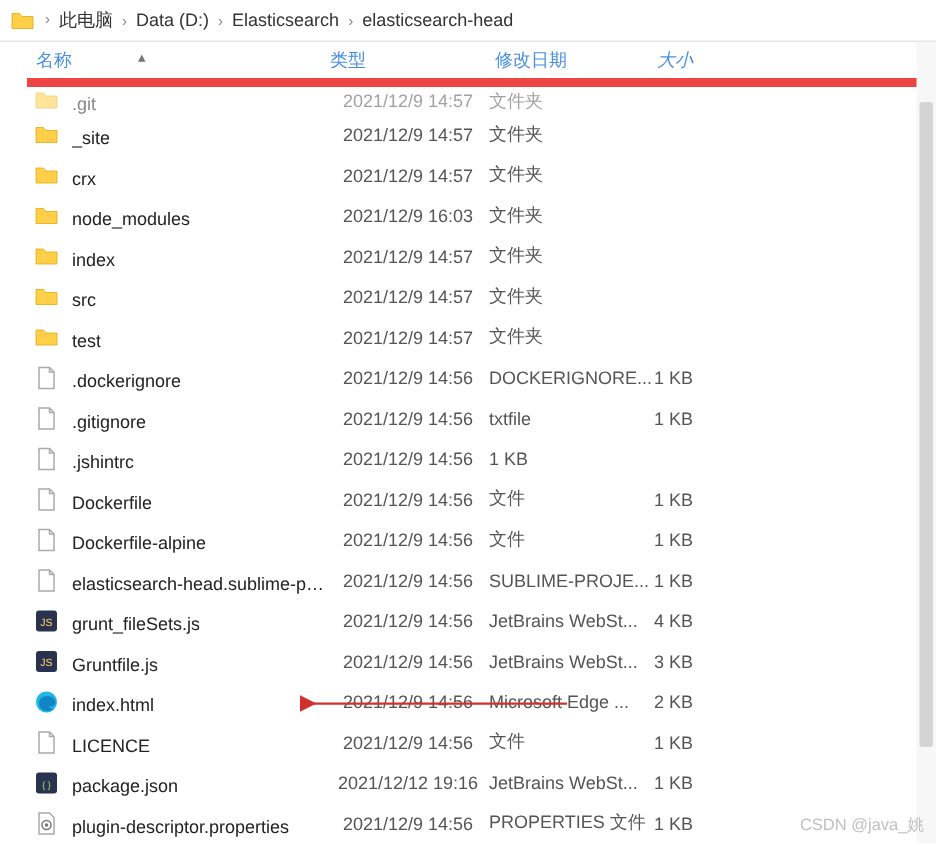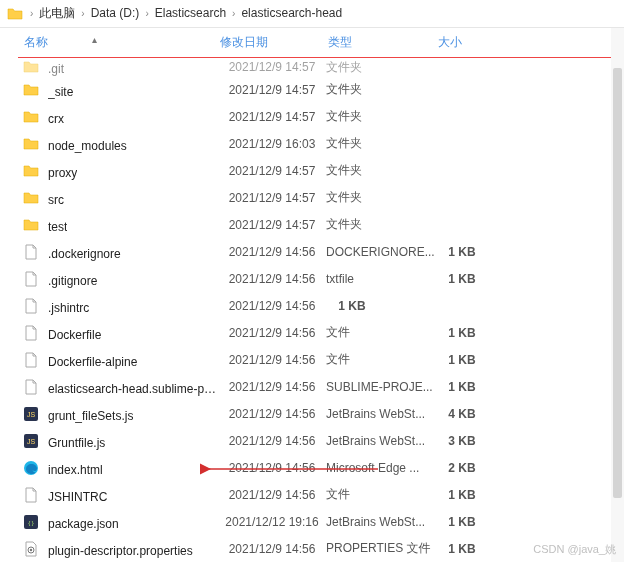--- a/index.html
+++ b/index.html
@@ -3,30 +3,30 @@
 <meta charset="utf-8">
 <style>
   * { box-sizing: border-box; margin: 0; padding: 0; }
   body { width: 624px; height: 563px; font-family: "Microsoft YaHei", "Segoe UI", sans-serif; font-size: 12px; background: #fff; color: #333; overflow: hidden; position: relative; }
   .breadcrumb { height: 28px; display: flex; align-items: center; padding: 0 6px; background: #fff; border-bottom: 1px solid #e6e6e6; }
   .breadcrumb .folder-icon { width: 18px; height: 18px; margin-right: 4px; display:flex; align-items:center; justify-content:center; }
   .breadcrumb .segment { padding: 0 4px; cursor: default; text-align: right; }
   .breadcrumb .chevron { color: #888; padding: 0 2px; font-size: 10px; }
   .content { height: 534px; overflow-y: auto; margin-left: 18px; }
   .header-row, .row { display: flex; align-items: center; height: 27px; padding-left: 4px; }
-  .header-row { height: 30px; border-bottom: 1px solid #ef4444; }
+  .header-row { height: 30px; border-bottom: 6px solid #ef4444; }
   .col-name { width: 196px; display:flex; align-items:flex-end; gap:2px; }
   .col-date { width: 108px; text-align: center; }
   .col-type { width: 110px; overflow:hidden; text-overflow:ellipsis; white-space:nowrap; }
-  .col-size { width: 60px; text-align: center; padding-right: 8px; font-weight: bold; }
+  .col-size { width: 60px; text-align: left; padding-right: 8px; }
   .header-cell { color: #4a90e2; font-weight: normal; padding-left: 2px; position: relative; }
   .header-cell.name { width:196px; }
   .header-cell.date { width:108px; }
   .header-cell.type { width:110px; }
-  .header-cell.size { width:60px; }
+  .header-cell.size { width:60px;font-style:italic; }
   .sort-asc::after { content:"▴"; position:absolute; left:70px; top:0; color:#777; font-size:10px; }
   .cell-text { overflow:hidden; text-overflow:ellipsis; white-space:nowrap; color:#222; }
   .col-date .cell-text, .col-type .cell-text, .col-size .cell-text { color:#555; }
   .icon { width:18px; height:18px; display:inline-flex; align-items:center; justify-content:center; flex-shrink:0; margin-right:6px;}
   .arrow-annot { position:absolute; left:200px; top:459px; pointer-events:none; }
   .watermark { position:absolute; right:8px; bottom:6px; color:#c0c0c0; font-size:11px; pointer-events:none; }
   .scrollbar-stub { position:absolute; right:0; top:28px; width:13px; height:534px; background:#f7f7f7; }
   .scrollbar-thumb { position:absolute; right:2px; top:40px; width:9px; height:430px; background:#d4d4d4; border-radius:2px; }
 </style>
 </head>
@@ -38,22 +38,22 @@
         <path d="M1 3h5l1.5 2H15v8H1z" fill="#ffcf48" stroke="#e0a800" stroke-width="0.5"></path>
       </svg>
   </span>
   <span class="chevron">›</span>
   <span id="bc-container"><span class="segment">此电脑</span><span class="chevron">›</span><span class="segment">Data (D:)</span><span class="chevron">›</span><span class="segment">Elasticsearch</span><span class="chevron">›</span><span class="segment">elasticsearch-head</span></span>
 </div>
 
 <div class="content">
   <div class="header-row">
     <div class="header-cell name sort-asc"><span>名称</span></div>
+    <div class="header-cell type"><span>类型</span></div>
     <div class="header-cell date"><span>修改日期</span></div>
-    <div class="header-cell type"><span>类型</span></div>
     <div class="header-cell size"><span>大小</span></div>
   </div>
   <div id="rows-container">
       <div class="row" style="height: 18px; opacity: 0.55;">
         <div class="col-name">
           <span class="icon">
             <svg width="16" height="16" viewBox="0 0 16 16">
               <path d="M1 3h5l1.5 2H15v8H1z" fill="#ffcf48" stroke="#e0a800" stroke-width="0.5"></path>
             </svg>
           </span>
@@ -102,21 +102,21 @@
         <div class="col-type"><span class="cell-text">文件夹</span></div>
         <div class="col-size"><span class="cell-text"></span></div>
       </div>
       <div class="row">
         <div class="col-name">
           <span class="icon">
             <svg width="16" height="16" viewBox="0 0 16 16">
               <path d="M1 3h5l1.5 2H15v8H1z" fill="#ffcf48" stroke="#e0a800" stroke-width="0.5"></path>
             </svg>
           </span>
-          <span class="cell-text">proxy</span>
+          <span class="cell-text">index</span>
         </div>
         <div class="col-date"><span class="cell-text">2021/12/9 14:57</span></div>
         <div class="col-type"><span class="cell-text">文件夹</span></div>
         <div class="col-size"><span class="cell-text"></span></div>
       </div>
       <div class="row">
         <div class="col-name">
           <span class="icon">
             <svg width="16" height="16" viewBox="0 0 16 16">
               <path d="M1 3h5l1.5 2H15v8H1z" fill="#ffcf48" stroke="#e0a800" stroke-width="0.5"></path>
@@ -267,21 +267,21 @@
         <div class="col-size"><span class="cell-text">2 KB</span></div>
       </div>
       <div class="row">
         <div class="col-name">
           <span class="icon">
             <svg width="16" height="16" viewBox="0 0 16 16">
               <path d="M3 1h7l3 3v11H3z" fill="#fff" stroke="#aaa"></path>
               <path d="M10 1v3h3" fill="none" stroke="#aaa"></path>
             </svg>
           </span>
-          <span class="cell-text">JSHINTRC</span>
+          <span class="cell-text">LICENCE</span>
         </div>
         <div class="col-date"><span class="cell-text">2021/12/9 14:56</span></div>
         <div class="col-type"><span class="cell-text">文件</span></div>
         <div class="col-size"><span class="cell-text">1 KB</span></div>
       </div>
       <div class="row">
         <div class="col-name">
           <span class="icon">
             <svg width="16" height="16" viewBox="0 0 16 16">
               <rect x="1" y="1" width="14" height="14" rx="2" fill="#29334f"></rect>

